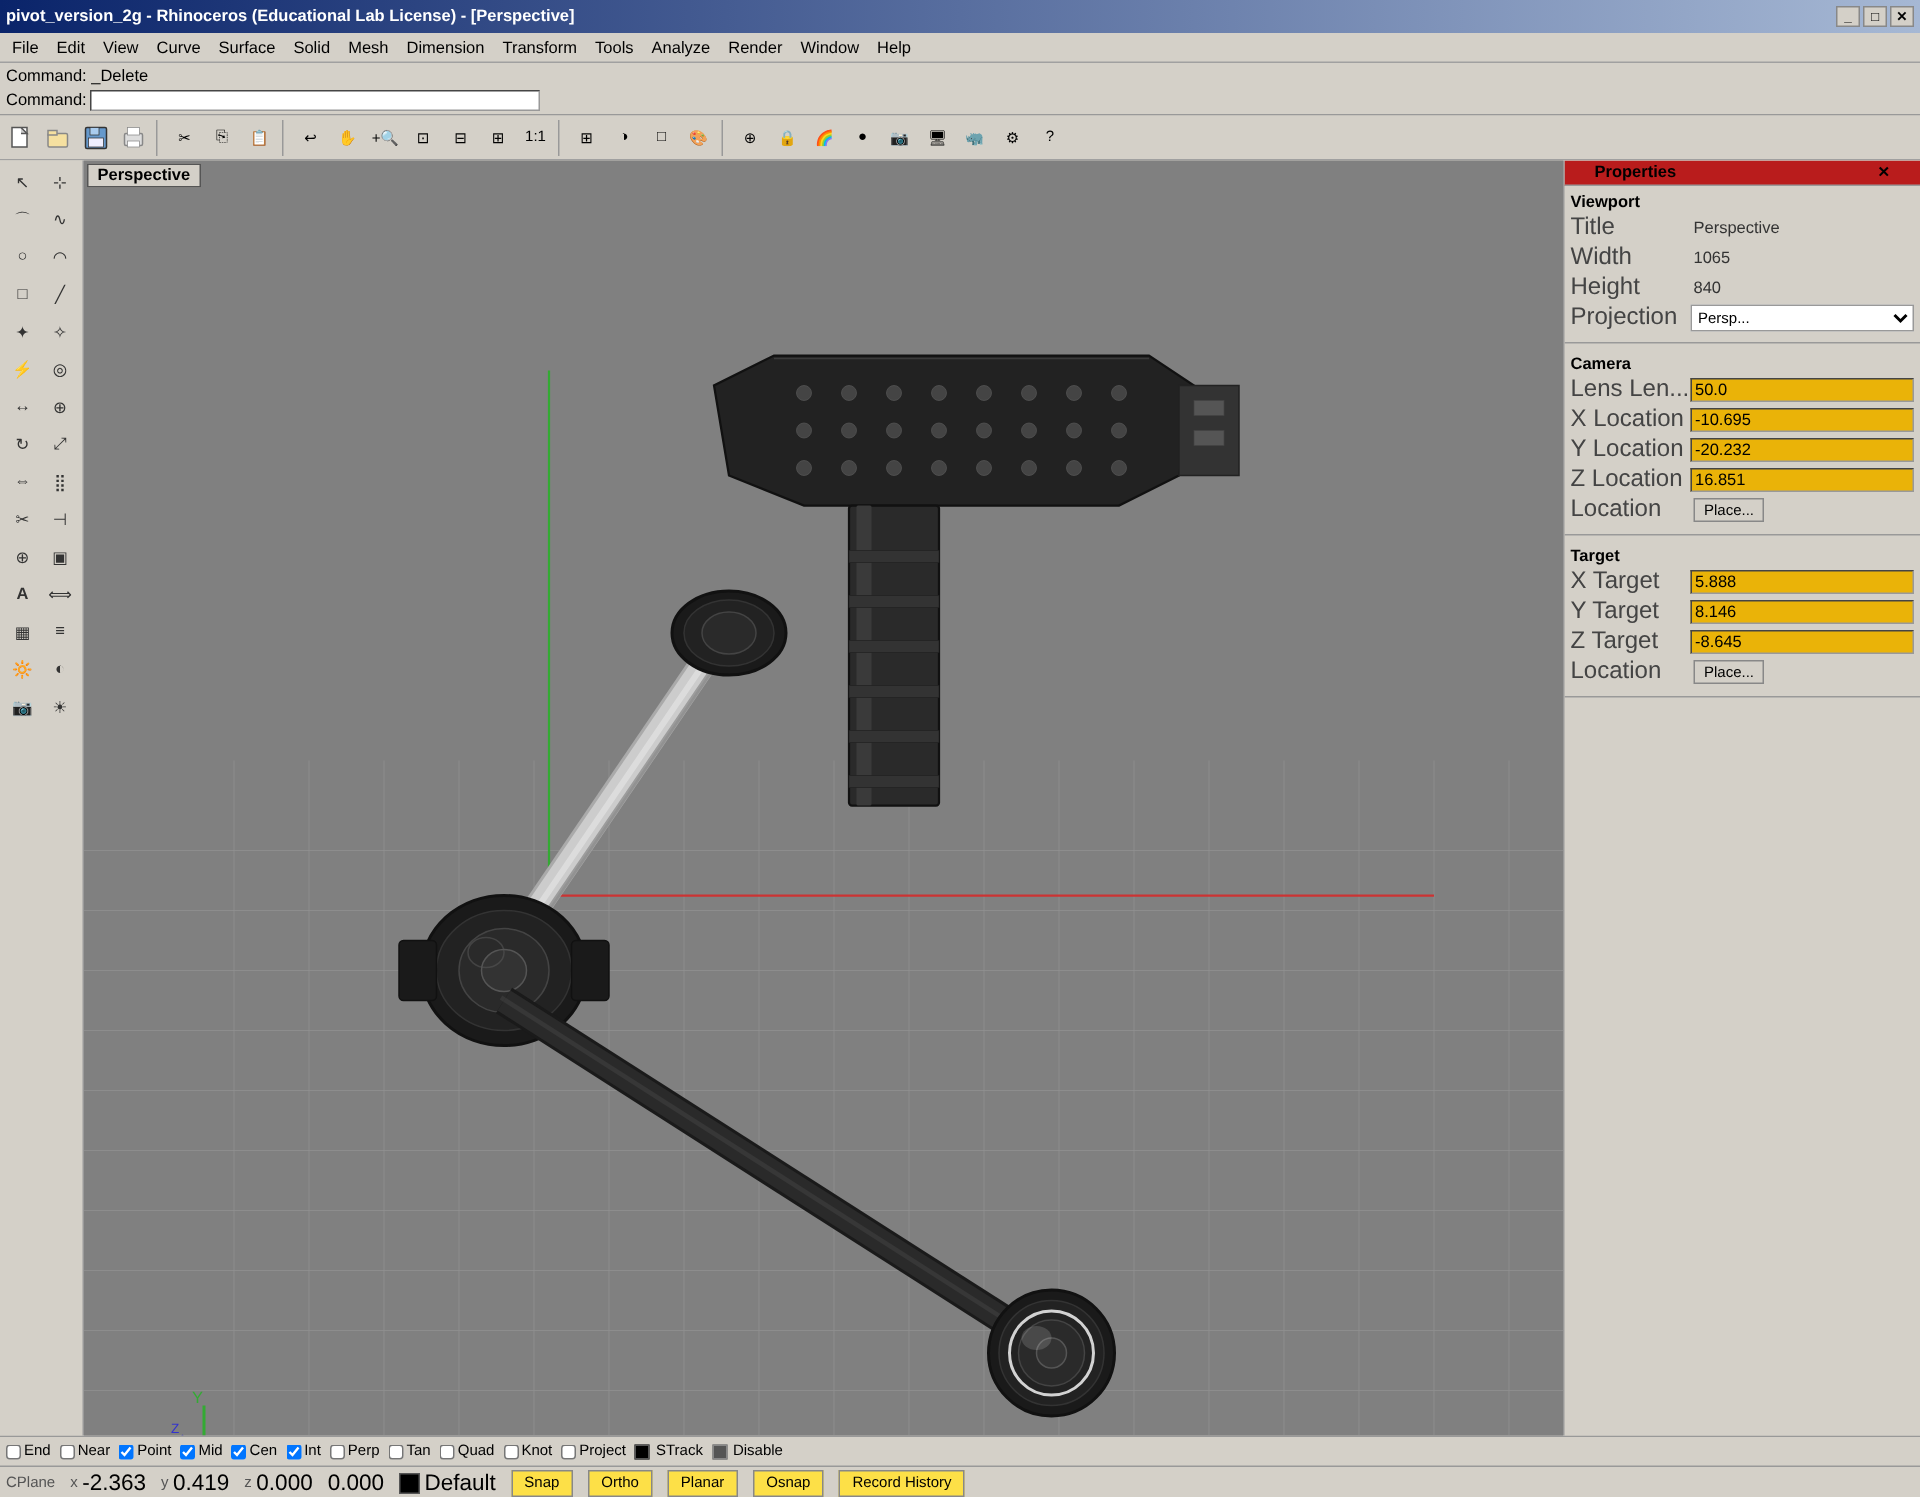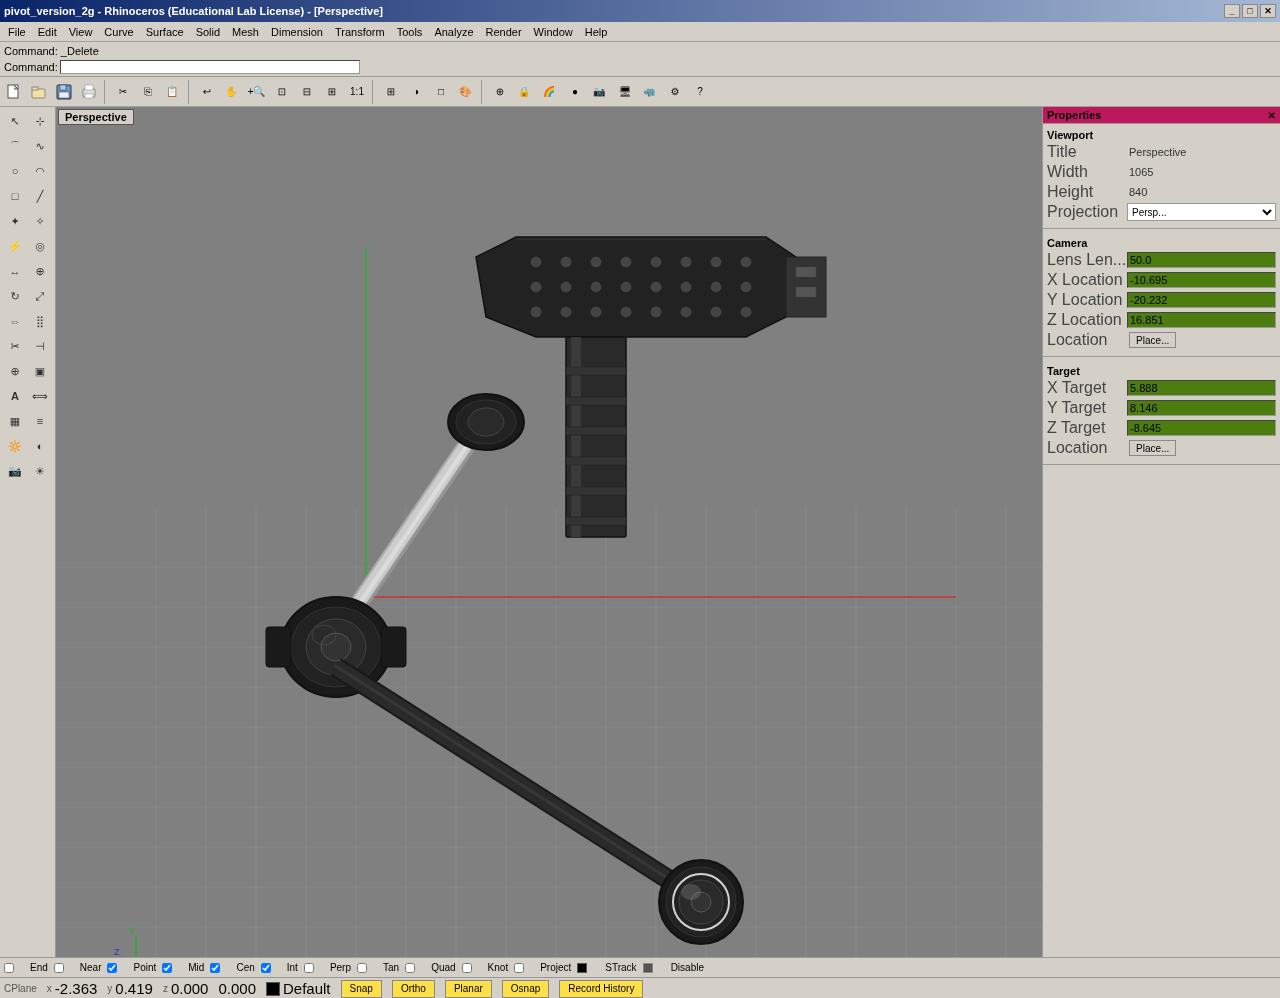--- a/index.html
+++ b/index.html
@@ -141,22 +141,22 @@
       width: 238px;
       background: #d4d0c8;
       border-left: 1px solid #999;
       font-size: 11px;
       overflow-y: auto;
     }
     #properties-header {
       display: flex;
       align-items: center;
       justify-content: space-between;
-      background: #be185d;
-      padding: 2px 4px;
+      background: #b91c1c;
+      padding: 2px 20px;
       border-bottom: 1px solid #999;
       font-weight: bold;
     }
     #properties-close {
       cursor: pointer;
       font-size: 10px;
     }
     .prop-section { padding: 2px 4px; }
     .prop-section-title {
       font-weight: bold;
@@ -170,21 +170,21 @@
       margin-bottom: 2px;
     }
     .prop-label {
       width: 80px;
       color: #444;
       font-size: 16px;
     }
     .prop-value {
       flex: 1;
       font-size: 11px;
-      background: #4d7c0f;
+      background: #eab308;
       border: 1px inset #999;
       padding: 0 2px;
       height: 16px;
       display: flex; align-items: center;
     }
     .prop-value-static {
       flex: 1;
       font-size: 11px;
       padding: 0 2px;
       height: 16px;
@@ -222,21 +222,21 @@
     #status-bar {
       height: 20px;
       background: #d4d0c8;
       border-top: 1px solid #999;
       display: flex;
       align-items: center;
       padding: 0 4px;
       gap: 6px;
       font-size: 11px;
     }
-    .snap-check { display: flex; align-items: center; gap: 16px; font-size: 10px; justify-content: space-between; }
+    .snap-check { display: flex; align-items: center; gap: 2px; font-size: 10px; justify-content: space-between; }
     .snap-check input { margin: 0; width: 10px; height: 10px; }
 
     
     #coord-bar {
       height: 22px;
       background: #d4d0c8;
       border-top: 1px solid #999;
       display: flex;
       align-items: center;
       padding: 0 4px;

